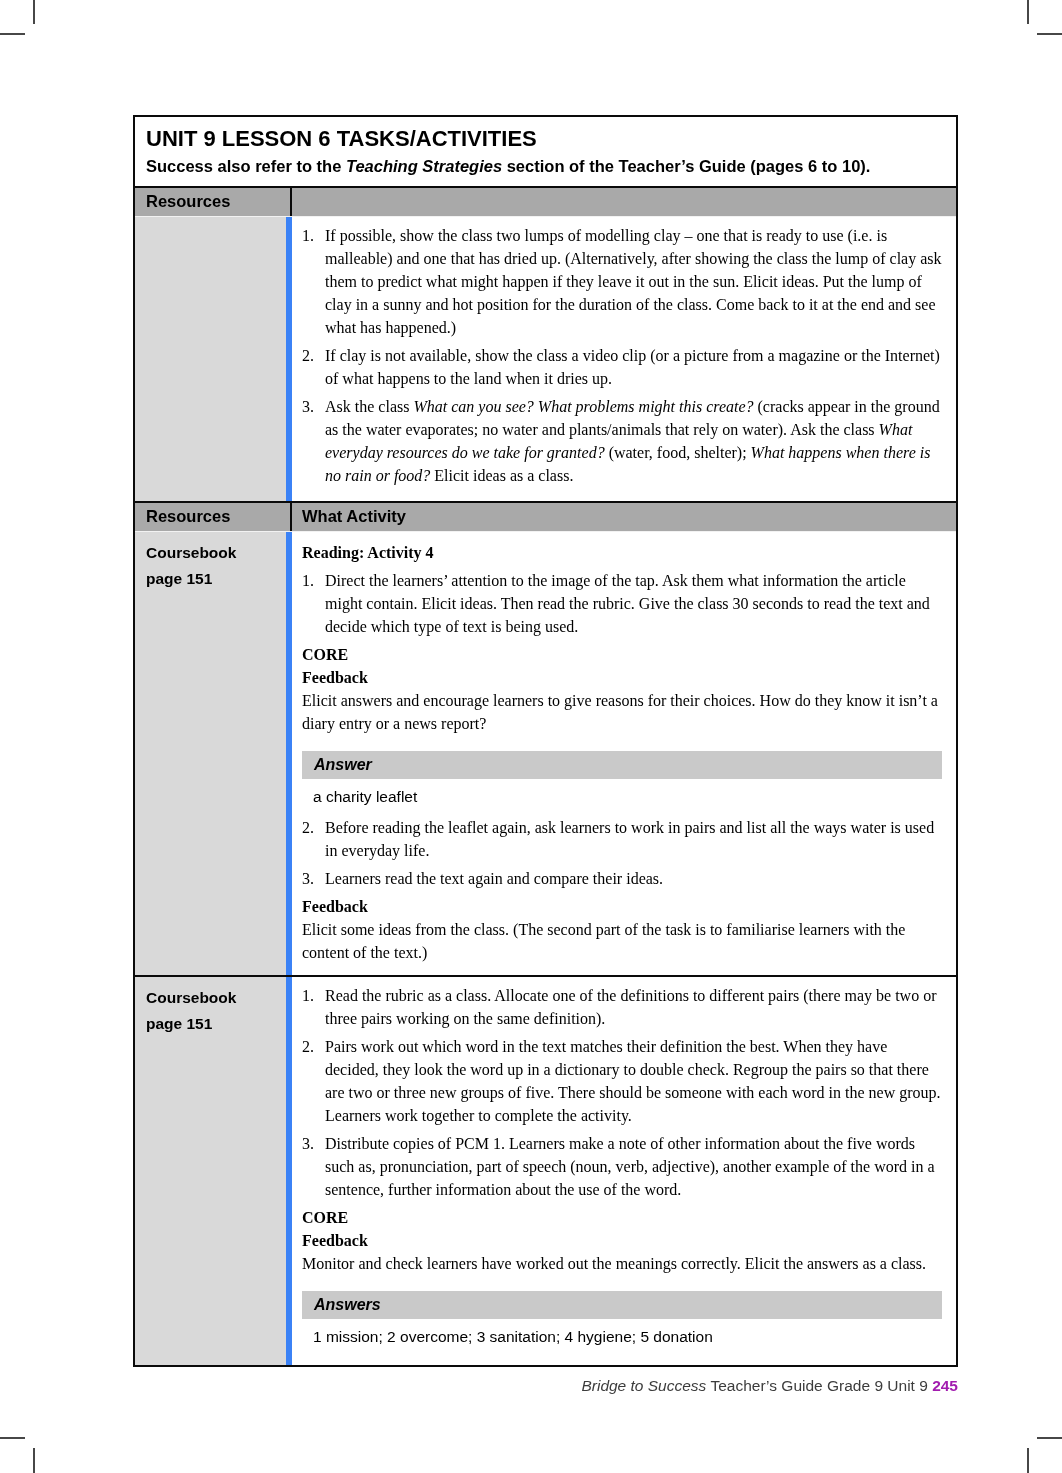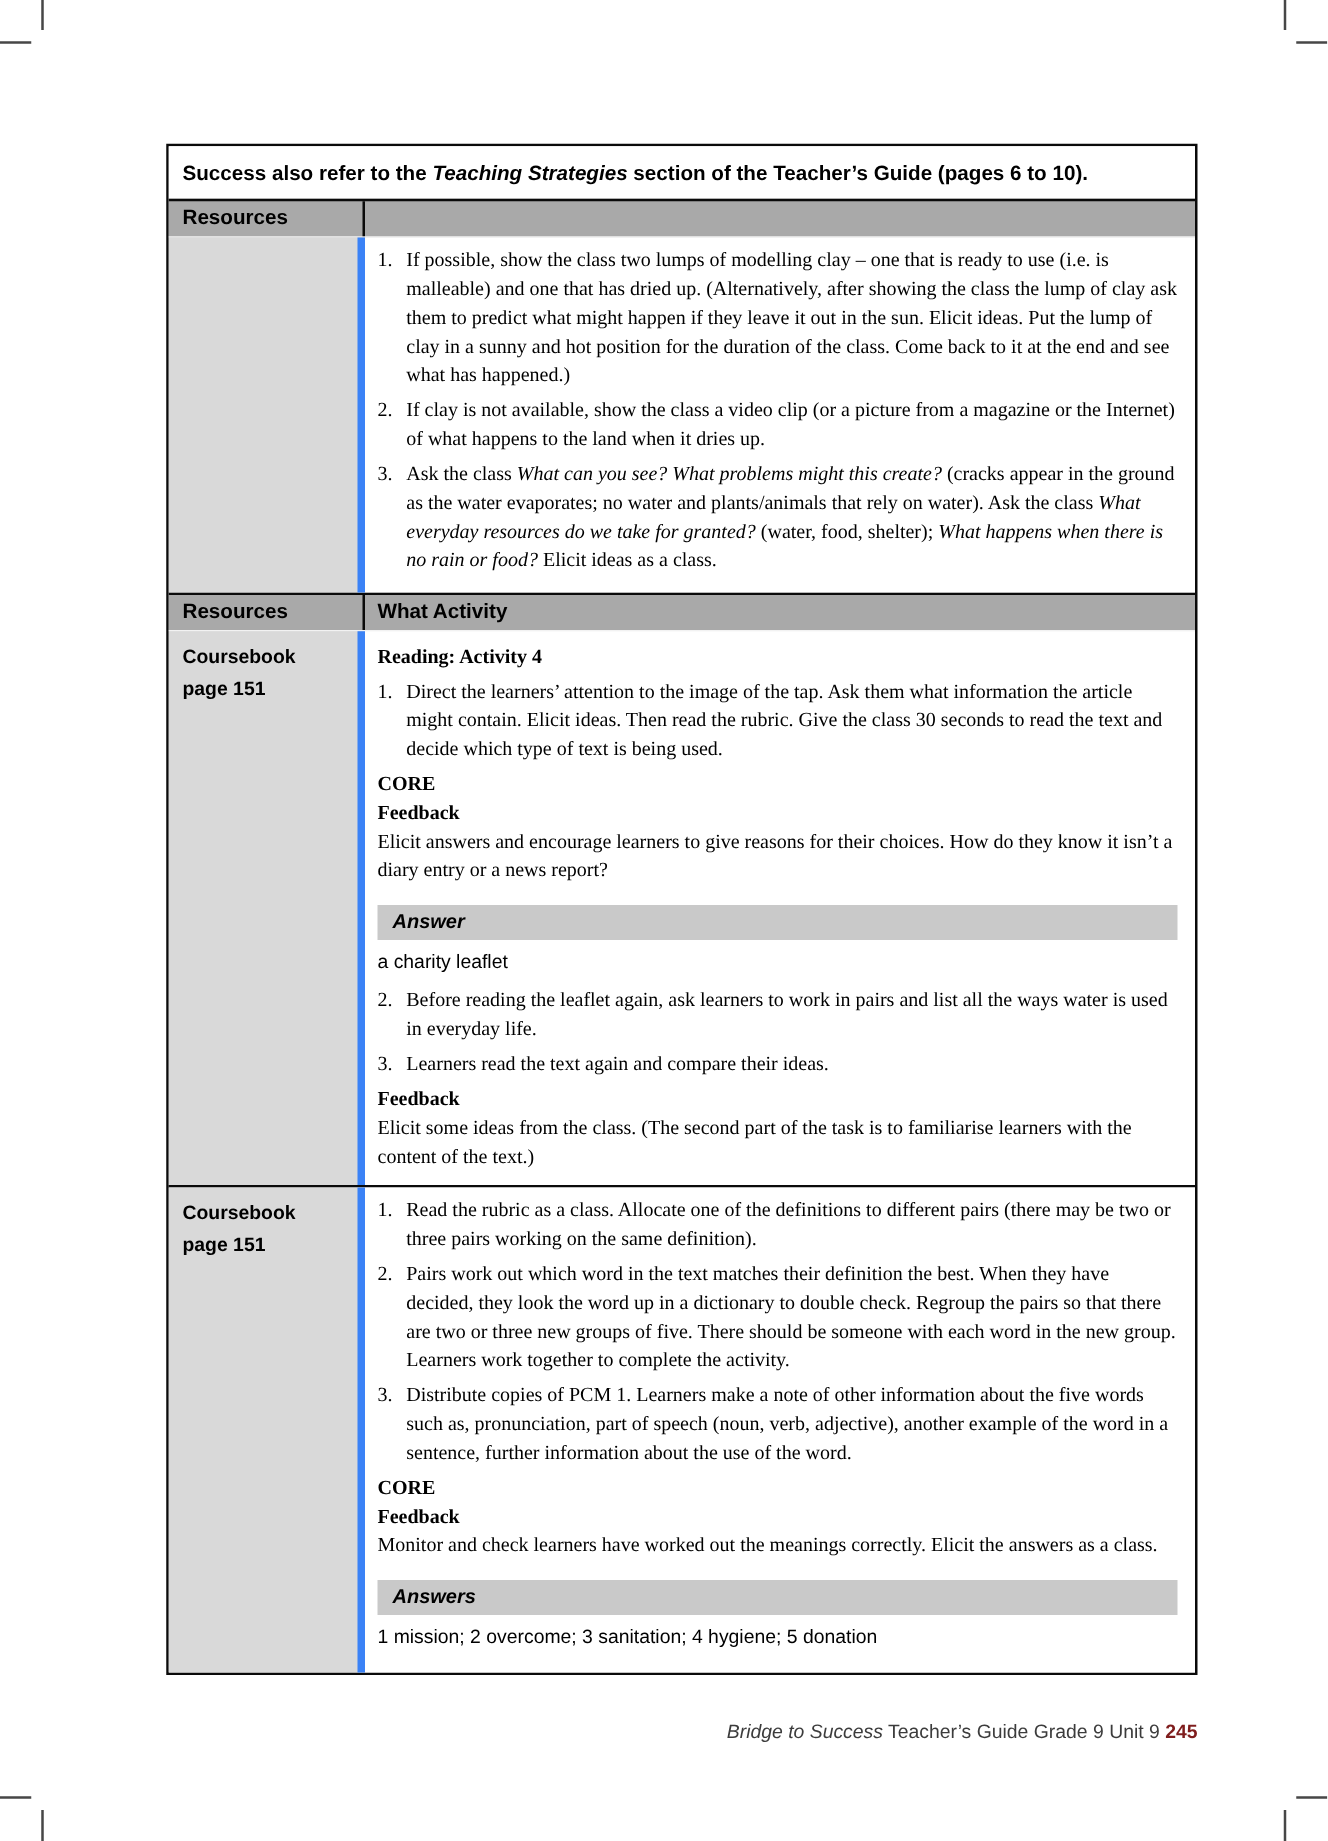--- a/index.html
+++ b/index.html
@@ -52,47 +52,48 @@
   .blk-numbered .ntext { flex:1; }
   .blk-boldline { font-weight:bold; }
   .blk-para { margin:0 0 2px; }
   .blk-banner {
     background:#c9c9c9; font-family:"Liberation Sans", sans-serif;
     font-weight:bold; font-size:16px; line-height:20px;
     padding:4px 0 4px 12px; margin:16px 2px 7px 0;font-style:italic;
   }
   .blk-answer {
     font-family:"Liberation Sans", sans-serif; font-size:15.5px;
-    line-height:21px; margin:2px 0 9px;
+    line-height:21px; margin:2px 11px 9px;
   }
   .seg-i { font-style:italic; }
   .seg-b { font-weight:bold; }
 
   .footer {
     position:absolute; top:1377px; right:104px;
     font-family:"Liberation Sans", sans-serif; font-size:15.5px; color:#3c3c3c;
     white-space:nowrap;
   }
-  .footer .seg-b { color:#7f1d1d; }
+  .footer .seg-b { color:#a21caf; }
 </style>
 </head>
 <body>
 
 <div class="page">
   <div class="crop tl-v"></div>
   <div class="crop tl-h"></div>
   <div class="crop tr-v"></div>
   <div class="crop tr-h"></div>
   <div class="crop bl-v"></div>
   <div class="crop bl-h"></div>
   <div class="crop br-v"></div>
   <div class="crop br-h"></div>
 
   <div class="doc-table">
     <div class="title-block">
+      <div class="title">UNIT 9 LESSON 6 TASKS/ACTIVITIES</div>
       <div class="subtitle"><span class="">Success also refer to the </span><span class="seg-i ">Teaching Strategies</span><span class=""> section of the Teacher’s Guide (pages 6 to 10).</span></div>
     </div>
     <div id="sections">
         <div class="sec-header">
           <div class="h-left">Resources</div>
         </div>
         <div class="sec-row">
           <div class="cell-left"></div>
           <div class="cell-right">
             <div class="blk-numbered">

